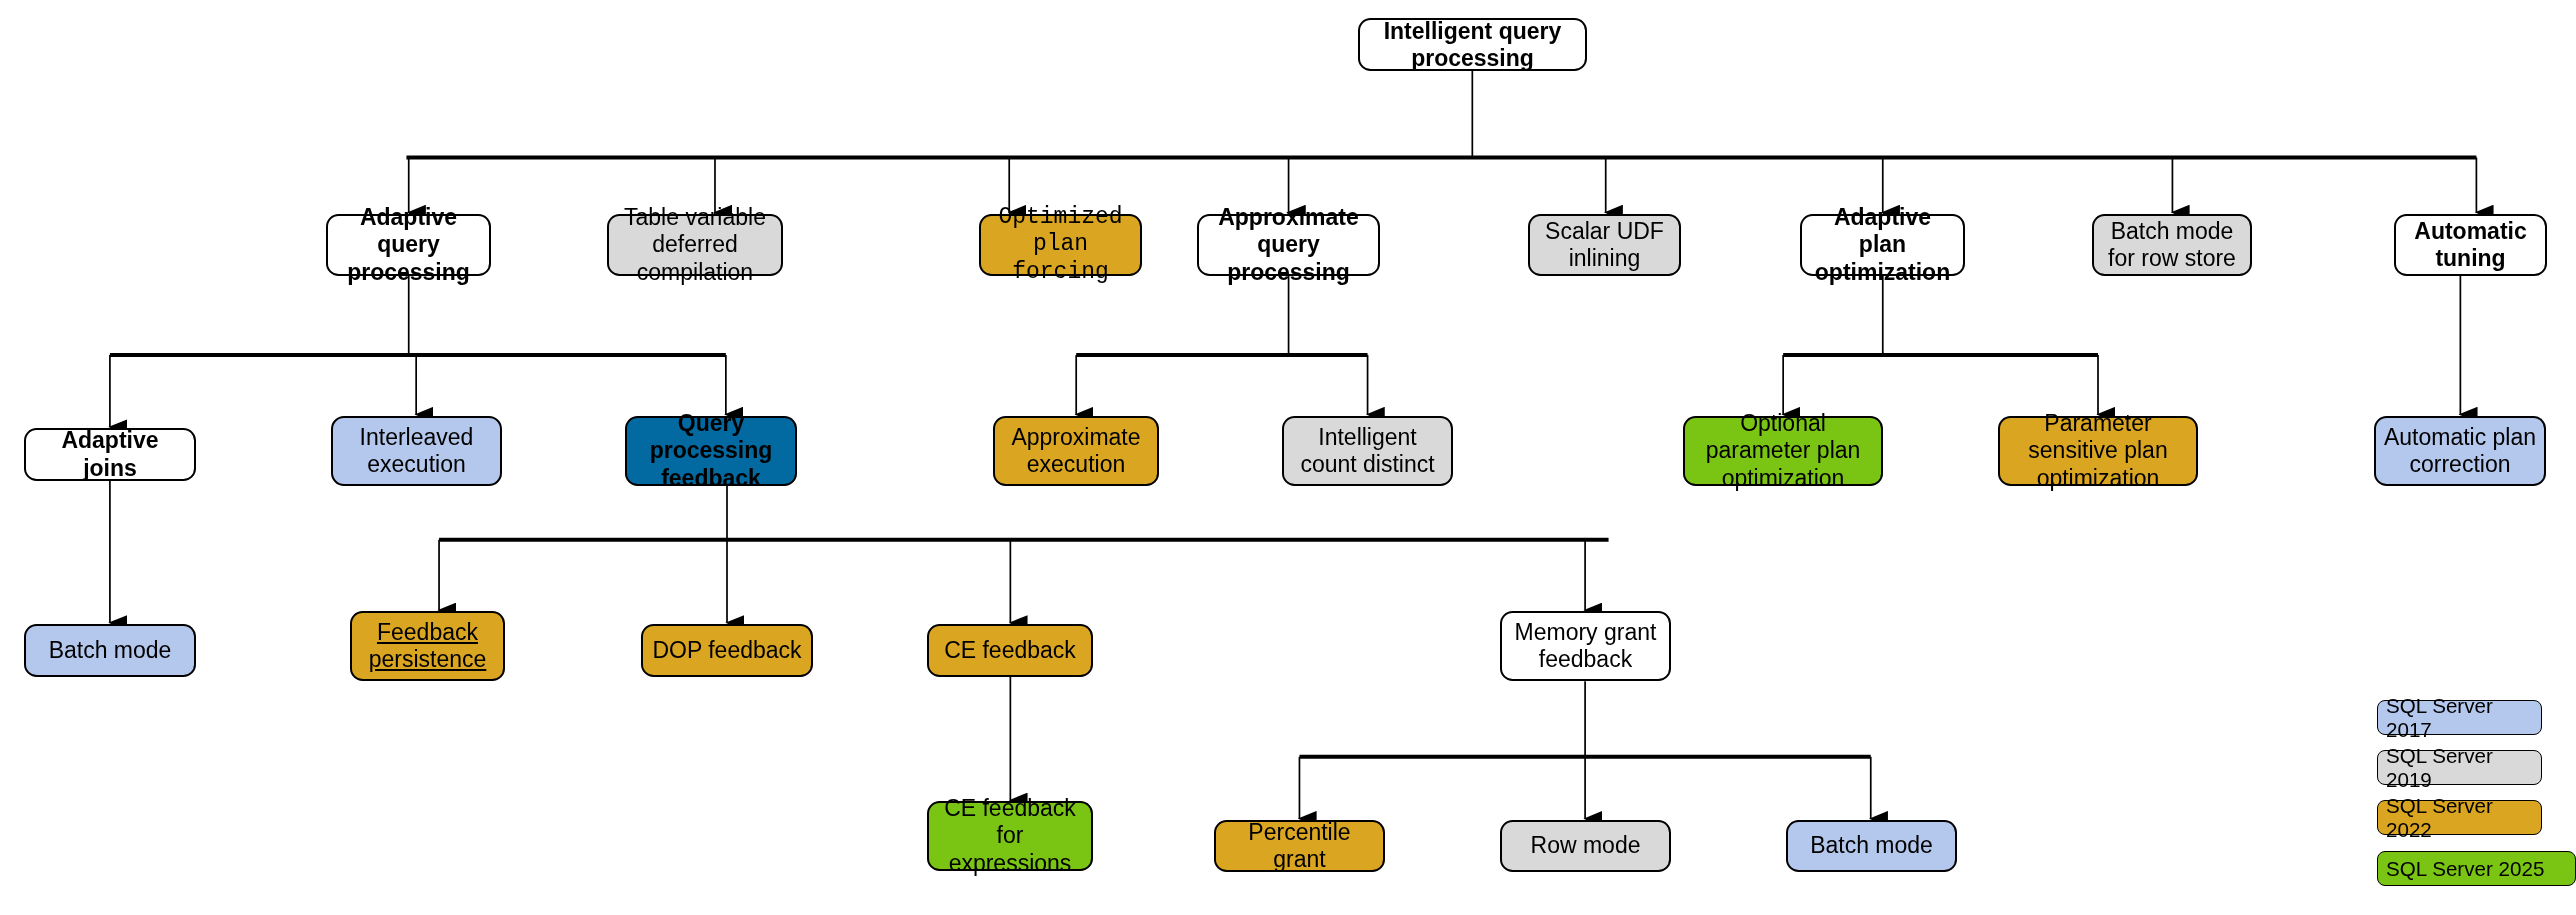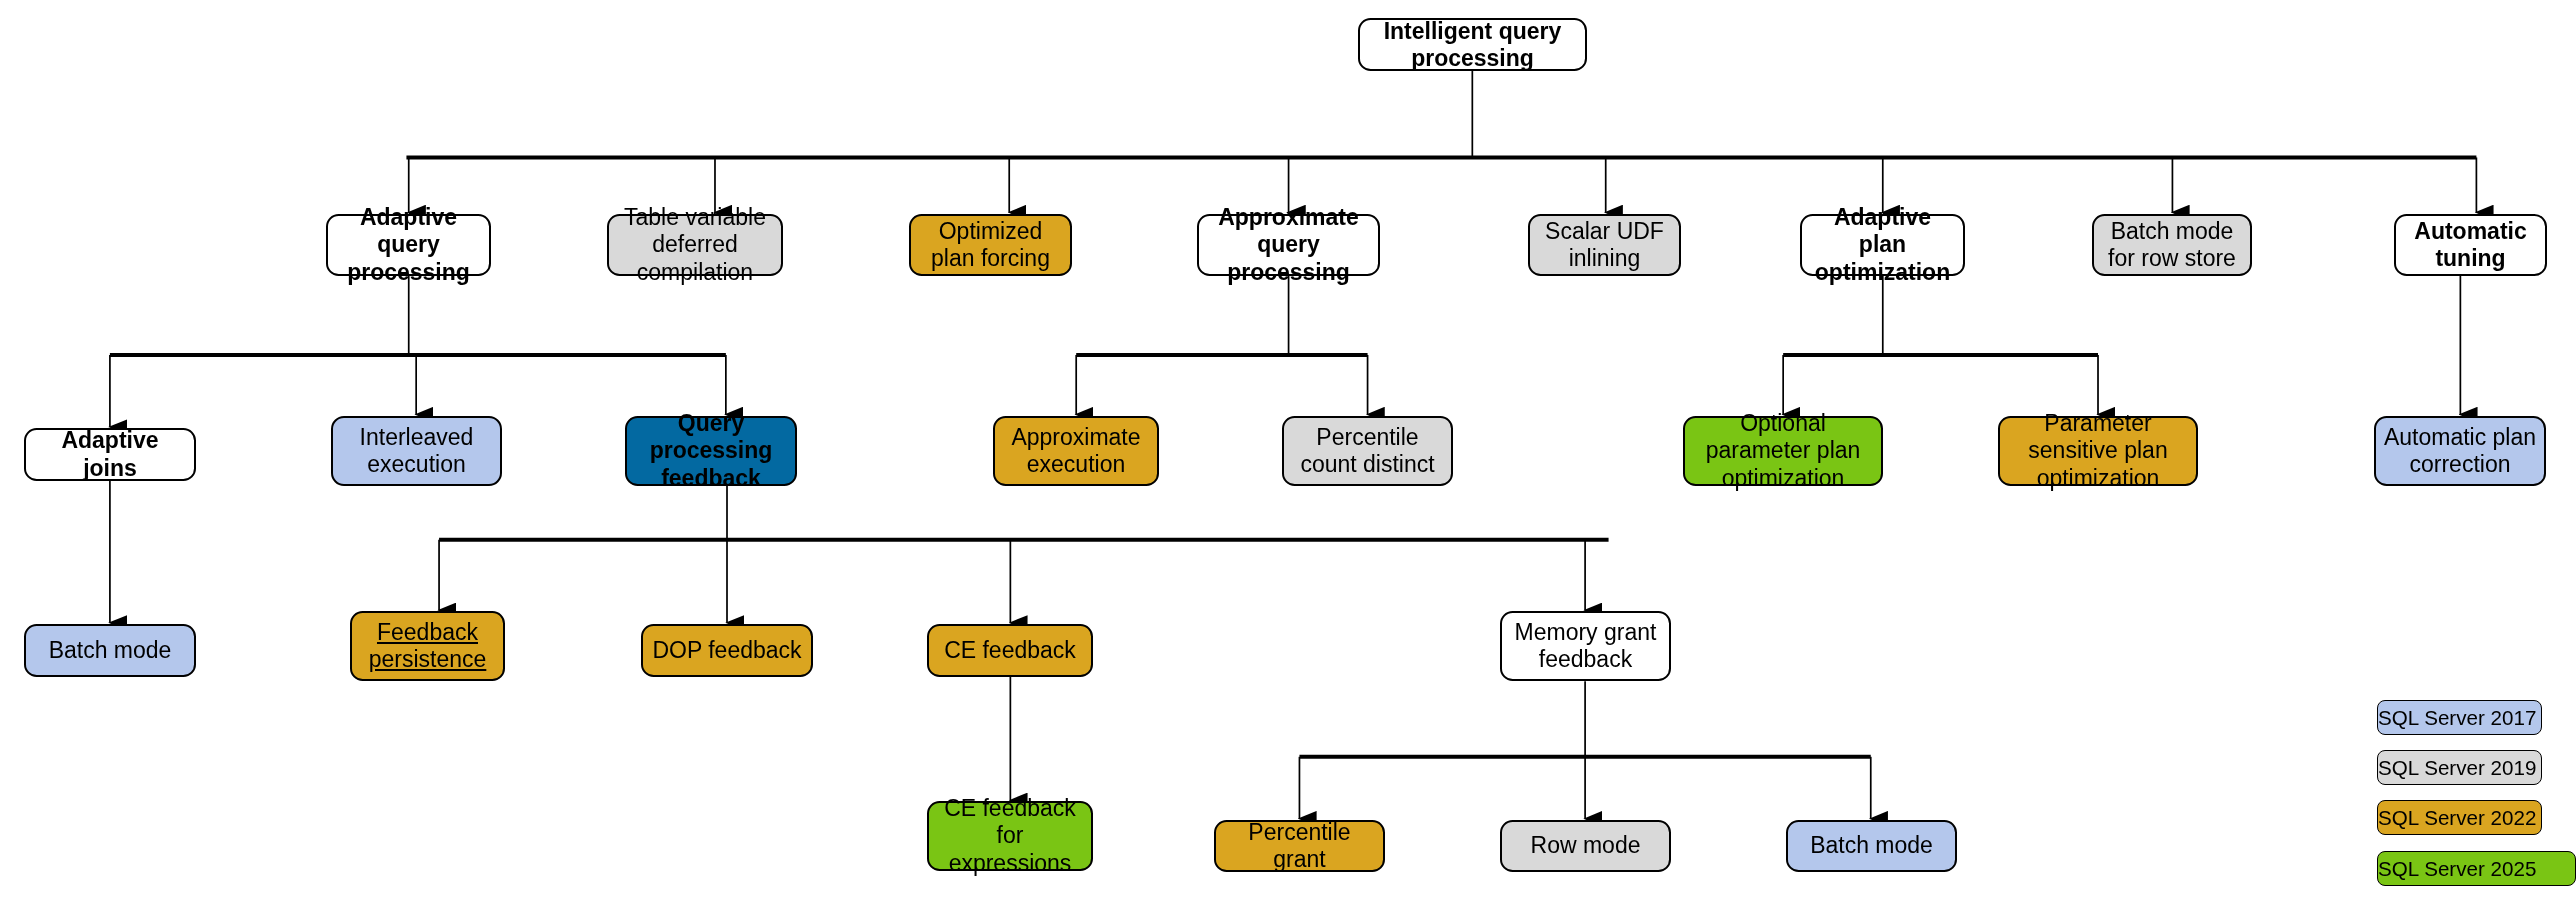--- a/index.html
+++ b/index.html
@@ -41,20 +41,21 @@
   }
   .node.bold { font-weight: bold; }
   .legend-item {
     position: absolute;
     box-sizing: border-box;
     border: 1.7px solid #000000;
     border-radius: 8px;
     display: flex;
     align-items: center;
     justify-content: flex-start;
+    padding-left: 8px;
     font-size: 20.6px;
     color: #000000;
     background: #ffffff;
     z-index: 2;
   }
 </style>
 </head>
 <body>
 
 <div id="canvas">
@@ -109,21 +110,21 @@
   <div id="node-layer">
       <div class="node bold" style="left: 1358px; top: 18.3px; width: 229px; height: 53px; background: rgb(255, 255, 255);">
         <span>Intelligent query processing</span>
       </div>
       <div class="node bold" style="left: 326px; top: 214px; width: 165px; height: 62px; background: rgb(255, 255, 255);">
         <span>Adaptive query processing</span>
       </div>
       <div class="node" style="left: 607px; top: 214px; width: 176px; height: 62px; background: rgb(217, 217, 217);">
         <span>Table variable deferred compilation</span>
       </div>
-      <div class="node" style="left: 909px; top: 214px; width: 163px; height: 62px; background: rgb(218, 165, 32);">
+      <div class="node" style="left: 979px; top: 214px; width: 163px; height: 62px; background: rgb(218, 165, 32); font-family: Liberation Mono, monospace;">
         <span>Optimized plan forcing</span>
       </div>
       <div class="node bold" style="left: 1197px; top: 214px; width: 183px; height: 62px; background: rgb(255, 255, 255);">
         <span>Approximate query processing</span>
       </div>
       <div class="node" style="left: 1528px; top: 214px; width: 153px; height: 62px; background: rgb(217, 217, 217);">
         <span>Scalar UDF inlining</span>
       </div>
       <div class="node bold" style="left: 1800px; top: 214px; width: 165px; height: 62px; background: rgb(255, 255, 255);">
         <span>Adaptive plan optimization</span>
@@ -140,21 +141,21 @@
       <div class="node" style="left: 331px; top: 416px; width: 171px; height: 70px; background: rgb(180, 199, 236); border-radius: 13px;">
         <span>Interleaved execution</span>
       </div>
       <div class="node bold" style="left: 625px; top: 416px; width: 172px; height: 70px; background: #0369a1;">
         <span>Query processing feedback</span>
       </div>
       <div class="node" style="left: 993px; top: 416px; width: 166px; height: 70px; background: rgb(218, 165, 32);">
         <span>Approximate execution</span>
       </div>
       <div class="node" style="left: 1282px; top: 416px; width: 171px; height: 70px; background: rgb(217, 217, 217);">
-        <span>Percentile count distinct</span>
+        <span>Intelligent count distinct</span>
       </div>
       <div class="node" style="left: 1683px; top: 416px; width: 200px; height: 70px; background: rgb(122, 197, 20);">
         <span>Optional parameter plan optimization</span>
       </div>
       <div class="node" style="left: 1998px; top: 416px; width: 200px; height: 70px; background: rgb(218, 165, 32);">
         <span>Parameter sensitive plan optimization</span>
       </div>
       <div class="node" style="left: 2374px; top: 416px; width: 172px; height: 70px; background: rgb(180, 199, 236);">
         <span>Automatic plan correction</span>
       </div>

